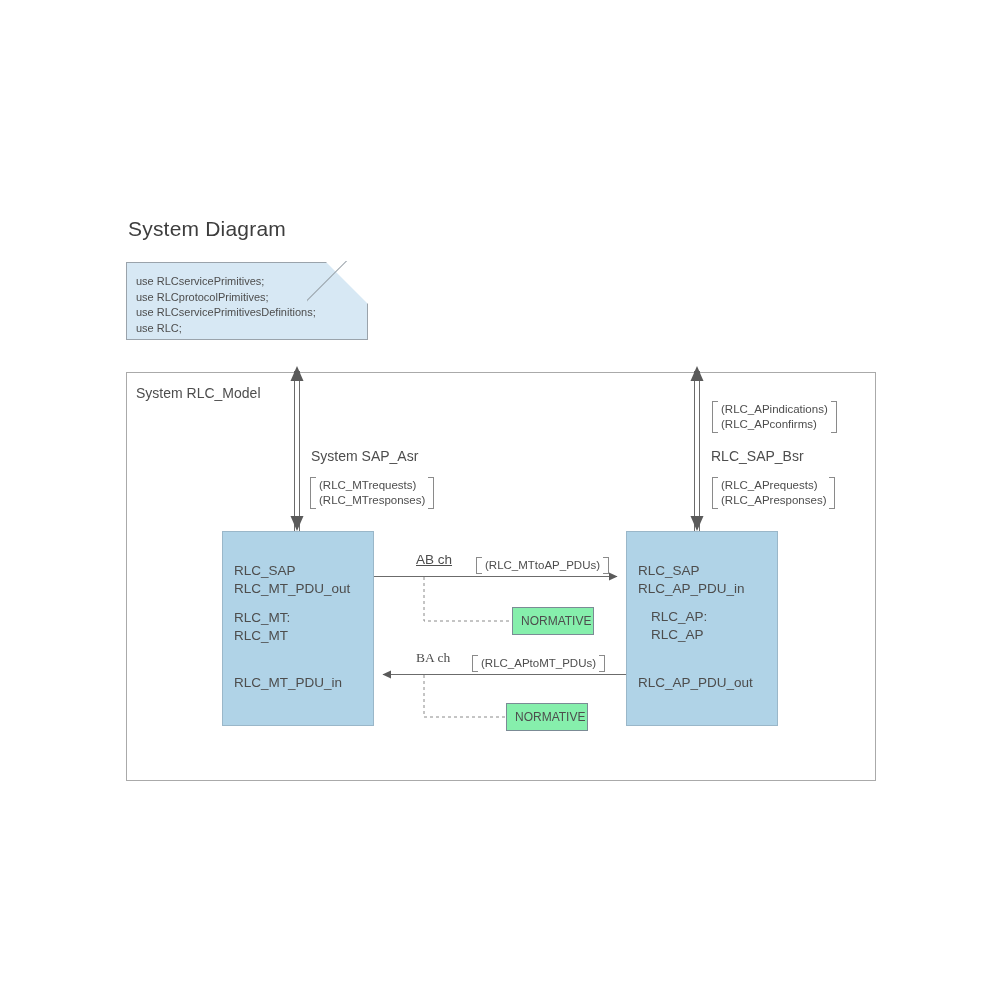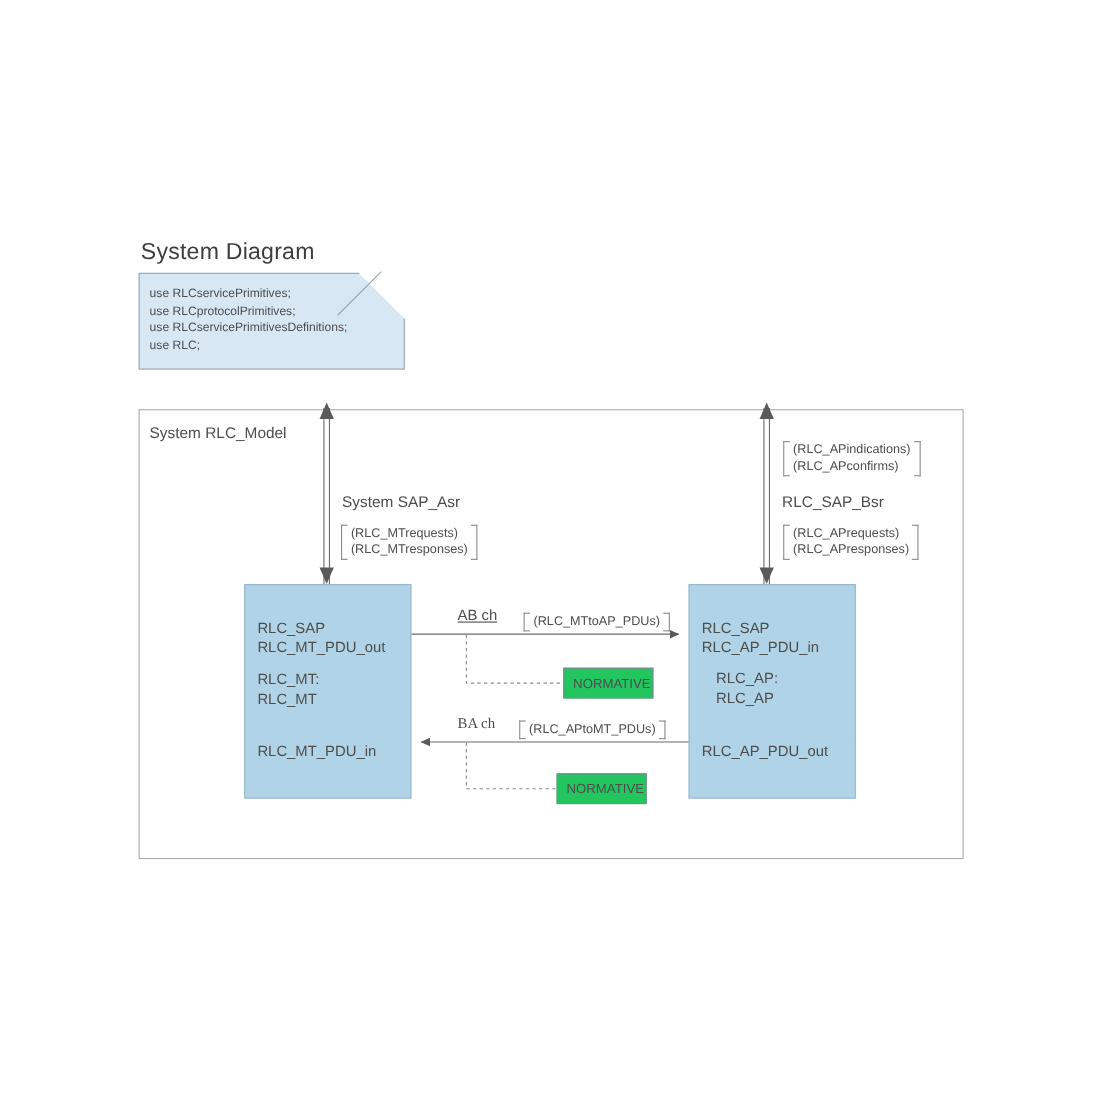--- a/index.html
+++ b/index.html
@@ -28,23 +28,23 @@
     top: 217px;
     font-size: 21px;
     color: #3d3d3d;
     letter-spacing: 0.2px;
     white-space: nowrap;
   }
   
   #use-note {
     position: absolute;
     left: 126px;
-    top: 248px;
+    top: 262px;
     width: 242px;
-    height: 88px;
+    height: 78px;
   }
   #use-note .note-body {
     position: absolute;
     left: 0; top: 0;
     width: 100%; height: 100%;
     background: #d7e8f4;
     border: 1px solid #9aa3ab;
     box-sizing: border-box;
   }
   #use-note .note-fold {
@@ -164,21 +164,21 @@
     position: absolute;
     font-size: 13.5px;
     color: #4d4d4d;
     white-space: nowrap;
   }
   #chan-ab-name { left: 416px; top: 552px; text-decoration: underline; }
   #chan-ba-name { left: 416px; top: 650px; font-family: Liberation Serif, serif; }
   
   .normative-box {
     position: absolute;
-    background: #22c55e;
+    background: #86efac;
     border: 1px solid #7b8b95;
     box-sizing: border-box;
     font-size: 12px;
     color: #4d4d4d;
     display: flex;
     align-items: center;
     padding-left: 8px;
     white-space: nowrap;
   }
   #normative-ab { left: 512px; top: 607px; width: 82px; height: 28px; }

